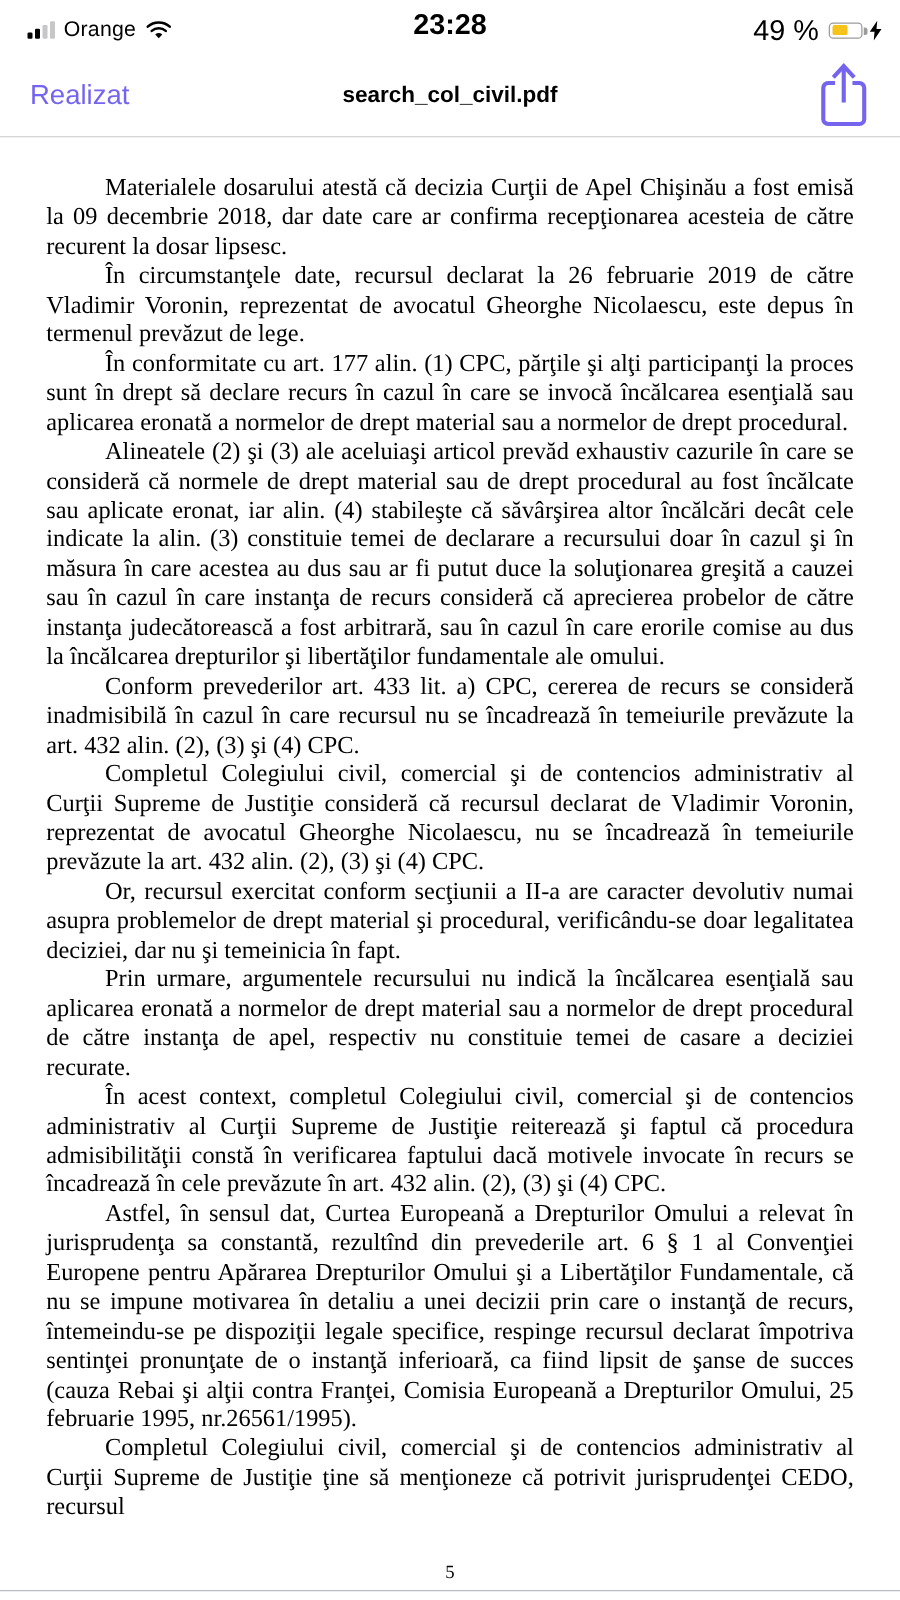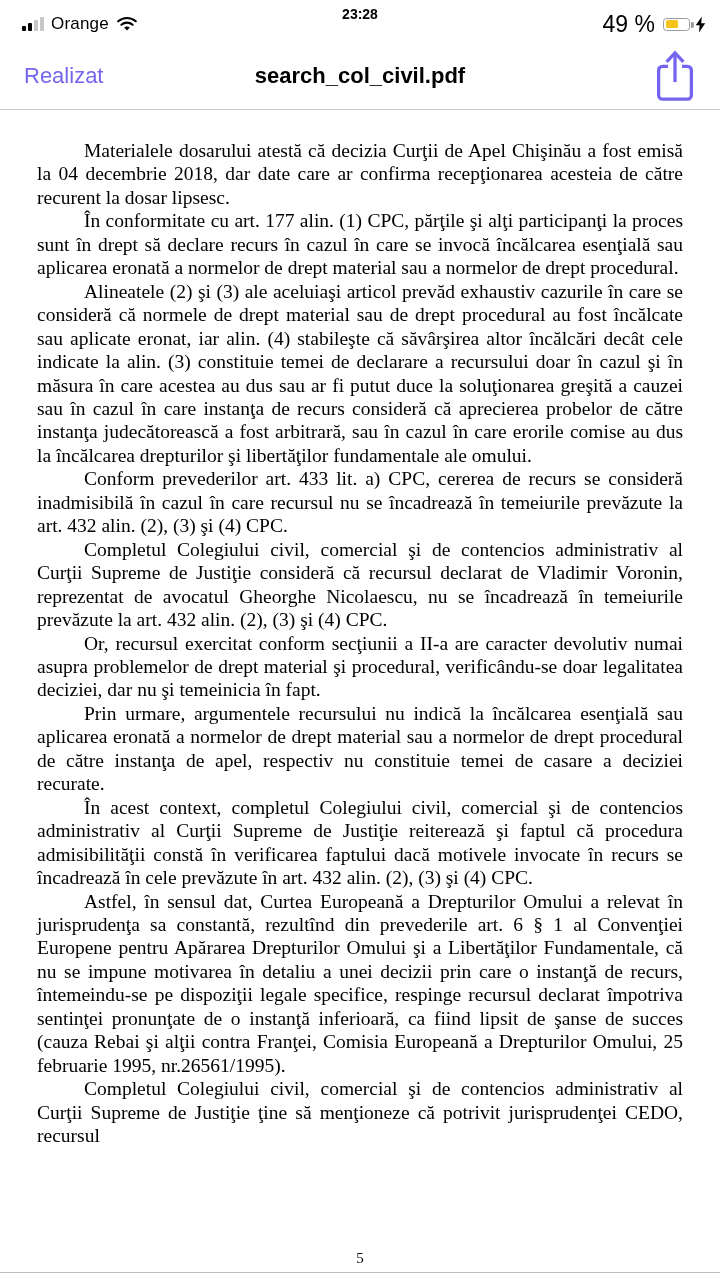--- a/index.html
+++ b/index.html
@@ -26,21 +26,21 @@
   .signal-bars i { display: block; width: 4px; border-radius: 1px; background: #000; }
   .signal-bars i:nth-child(1) { height: 5px; }
   .signal-bars i:nth-child(2) { height: 8px; }
   .signal-bars i:nth-child(3) { height: 11px; background: #c7c7c9; }
   .signal-bars i:nth-child(4) { height: 14px; background: #c7c7c9; }
   .carrier { font-size: 17px; letter-spacing: .2px; }
   .wifi { margin-left: 7px; display: inline-flex; }
   .sb-time {
     position: absolute; left: 50%; top: 6px;
     transform: translateX(-50%);
-    font-weight: 700; font-size: 14px;
+    font-weight: 700; font-size: 23px;
   }
   .sb-right { margin-left: auto; display: inline-flex; align-items: center; gap: 5px; }
   .battery-pct { font-size: 23px; }
   .battery-body {
     position: relative;
     width: 27px; height: 13px;
     border: 1.5px solid #9b9b9d;
     border-radius: 3.5px;
     margin-left: 3px;
     display: inline-block;
@@ -69,21 +69,21 @@
   }
   .done-btn {
     background: none; border: none;
     font-family: "Liberation Sans", sans-serif;
     font-size: 22px;
     cursor: pointer;
   }
   .nav-title {
     position: absolute; left: 50%; top: 50%;
     transform: translate(-50%, -50%);
-    font-size: 22px; font-weight: 700;
+    font-size: 18px; font-weight: 700;
     white-space: nowrap;
   }
   .share-btn {
     margin-left: auto;
     background: none; border: none;
     cursor: pointer;
     display: inline-flex;
     padding: 0;
   }
 
@@ -157,21 +157,22 @@
         <path d="M16 10 h3.2 a2.2 2.2 0 0 1 2.2 2.2 v14.4 a2.2 2.2 0 0 1 -2.2 2.2 H4.8 a2.2 2.2 0 0 1 -2.2 -2.2 V12.2 A2.2 2.2 0 0 1 4.8 10 H8" fill="none" stroke="#7565ee" stroke-width="1.9"></path>
         <line x1="12" y1="2.8" x2="12" y2="19" stroke="#7565ee" stroke-width="1.9"></line>
         <polyline points="7.2,7.4 12,2.2 16.8,7.4" fill="none" stroke="#7565ee" stroke-width="1.9" stroke-linejoin="miter"></polyline>
       </svg>
     </span>
   </button>
 </div>
 
 <div class="pdf-content">
   <div class="pdf-page">
-    <p>Materialele dosarului atestă că decizia Curţii de Apel Chişinău a fost emisă la 04 decembrie 2018, dar date care ar confirma recepţionarea acesteia de către recurent la dosar lipsesc.</p>
+    <p>Materialele dosarului atestă că decizia Curţii de Apel Chişinău a fost emisă la 09 decembrie 2018, dar date care ar confirma recepţionarea acesteia de către recurent la dosar lipsesc.</p>
+    <p>În circumstanţele date, recursul declarat la 26 februarie 2019 de către Vladimir Voronin, reprezentat de avocatul Gheorghe Nicolaescu, este depus în termenul prevăzut de lege.</p>
     <p>În conformitate cu art. 177 alin. (1) CPC, părţile şi alţi participanţi la proces sunt în drept să declare recurs în cazul în care se invocă încălcarea esenţială sau aplicarea eronată a normelor de drept material sau a normelor de drept procedural.</p>
     <p>Alineatele (2) şi (3) ale aceluiaşi articol prevăd exhaustiv cazurile în care se consideră că normele de drept material sau de drept procedural au fost încălcate sau aplicate eronat, iar alin. (4) stabileşte că săvârşirea altor încălcări decât cele indicate la alin. (3) constituie temei de declarare a recursului doar în cazul şi în măsura în care acestea au dus sau ar fi putut duce la soluţionarea greşită a cauzei sau în cazul în care instanţa de recurs consideră că aprecierea probelor de către instanţa judecătorească a fost arbitrară, sau în cazul în care erorile comise au dus la încălcarea drepturilor şi libertăţilor fundamentale ale omului.</p>
     <p>Conform prevederilor art. 433 lit. a) CPC, cererea de recurs se consideră inadmisibilă în cazul în care recursul nu se încadrează în temeiurile prevăzute la art. 432 alin. (2), (3) şi (4) CPC.</p>
     <p>Completul Colegiului civil, comercial şi de contencios administrativ al Curţii Supreme de Justiţie consideră că recursul declarat de Vladimir Voronin, reprezentat de avocatul Gheorghe Nicolaescu, nu se încadrează în temeiurile prevăzute la art. 432 alin. (2), (3) şi (4) CPC.</p>
     <p>Or, recursul exercitat conform secţiunii a II-a are caracter devolutiv numai asupra problemelor de drept material şi procedural, verificându-se doar legalitatea deciziei, dar nu şi temeinicia în fapt.</p>
     <p>Prin urmare, argumentele recursului nu indică la încălcarea esenţială sau aplicarea eronată a normelor de drept material sau a normelor de drept procedural de către instanţa de apel, respectiv nu constituie temei de casare a deciziei recurate.</p>
     <p>În acest context, completul Colegiului civil, comercial şi de contencios administrativ al Curţii Supreme de Justiţie reiterează şi faptul că procedura admisibilităţii constă în verificarea faptului dacă motivele invocate în recurs se încadrează în cele prevăzute în art. 432 alin. (2), (3) şi (4) CPC.</p>
     <p>Astfel, în sensul dat, Curtea Europeană a Drepturilor Omului a relevat în jurisprudenţa sa constantă, rezultînd din prevederile art. 6 § 1 al Convenţiei Europene pentru Apărarea Drepturilor Omului şi a Libertăţilor Fundamentale, că nu se impune motivarea în detaliu a unei decizii prin care o instanţă de recurs, întemeindu-se pe dispoziţii legale specifice, respinge recursul declarat împotriva sentinţei pronunţate de o instanţă inferioară, ca fiind lipsit de şanse de succes (cauza Rebai şi alţii contra Franţei, Comisia Europeană a Drepturilor Omului, 25 februarie 1995, nr.26561/1995).</p>
     <p>Completul Colegiului civil, comercial şi de contencios administrativ al Curţii Supreme de Justiţie ţine să menţioneze că potrivit jurisprudenţei CEDO, recursul</p>
   </div>

